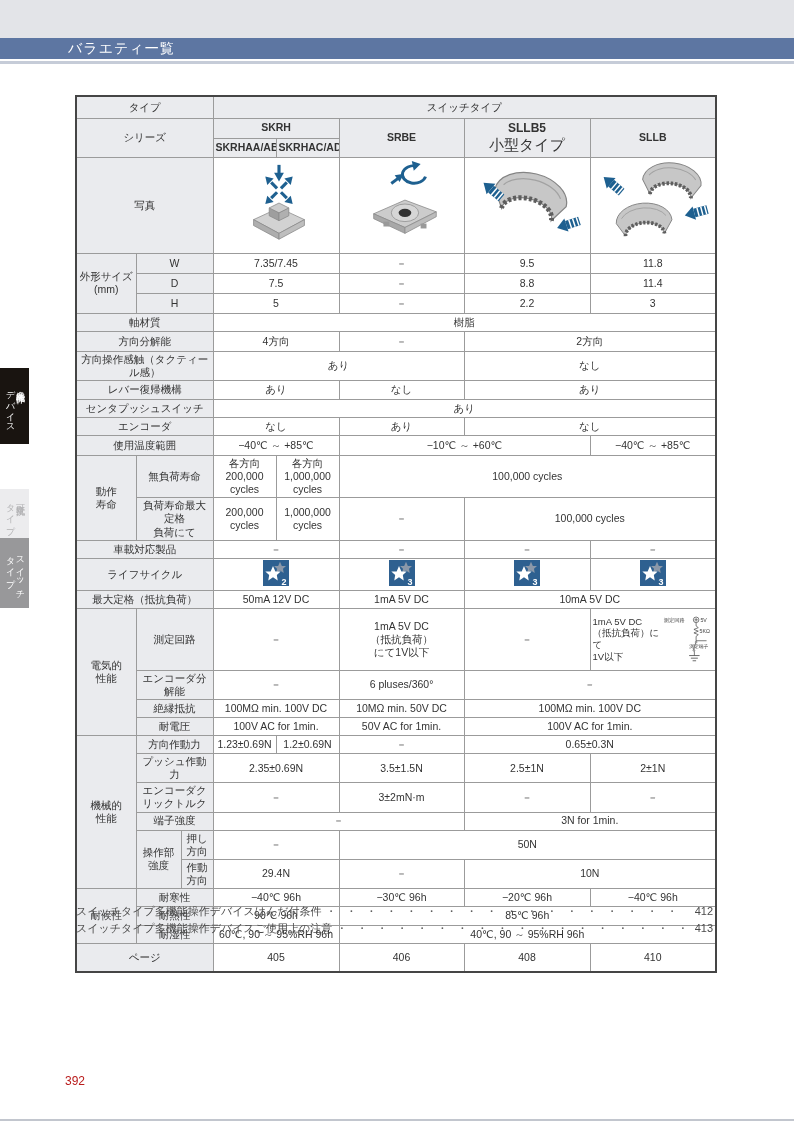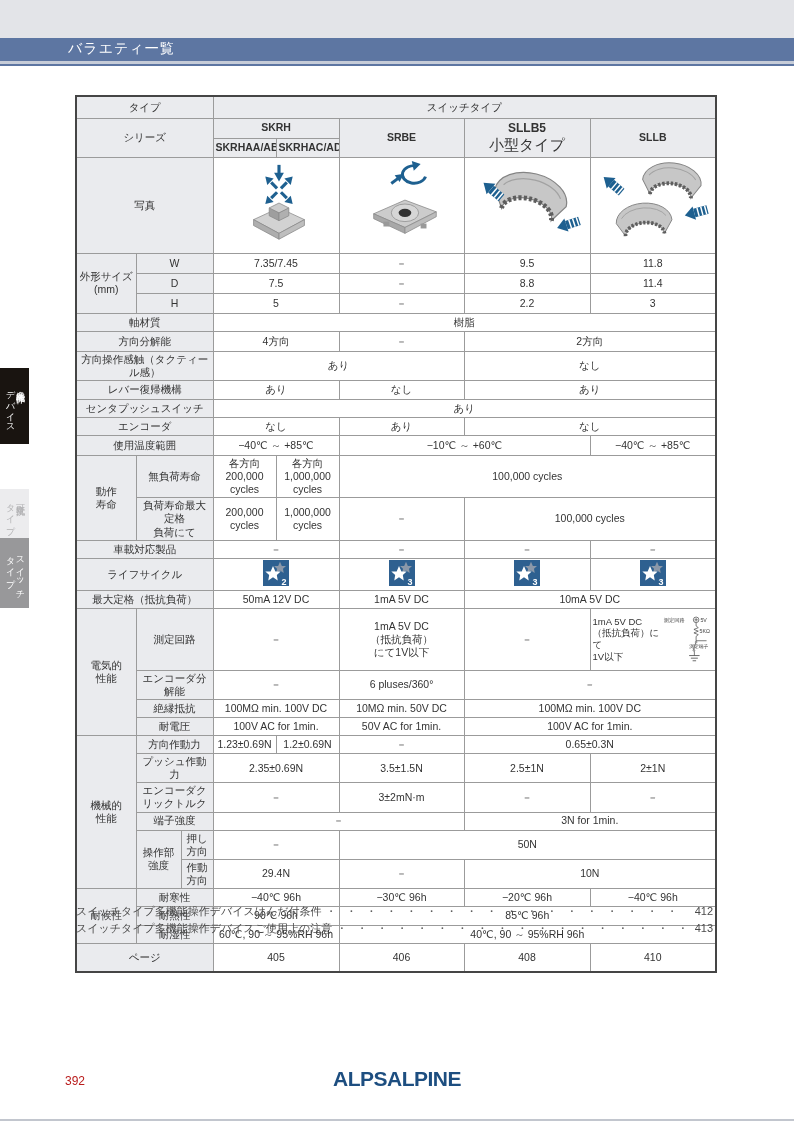--- a/index.html
+++ b/index.html
@@ -1,21 +1,21 @@
 <!DOCTYPE html>
 <html><head>
 <meta charset="utf-8">
 <style>
   html,body{margin:0;padding:0;background:#ffffff;}
   .page{position:relative;width:794px;height:1123px;background:#ffffff;overflow:hidden;
         font-family:"Liberation Sans","DejaVu Sans",sans-serif;color:#333;}
   
   .band{position:absolute;left:0;top:0;width:794px;height:38px;background:#e3e4e8;}
   .title{position:absolute;left:68px;top:7px;font-size:20px;font-weight:bold;color:#2b4a7e;letter-spacing:1px;margin-top:28px;}
-  .bluebar{position:absolute;left:0;top:38px;width:794px;height:28px;background:#5d76a2;}
+  .bluebar{position:absolute;left:0;top:38px;width:794px;height:21px;background:#5d76a2;}
   .subtitle{position:absolute;left:68px;top:2px;font-size:14px;color:#ffffff;letter-spacing:1px;}
   .barline{position:absolute;left:0;top:61px;width:794px;height:3px;background:#c6ccd8;}
   .bottomline{position:absolute;left:0;top:1119px;width:794px;height:2px;background:#c2c6ce;}
   
   .tab{position:absolute;left:0;width:29px;writing-mode:vertical-rl;text-orientation:upright;
        display:flex;align-items:center;justify-content:center;font-size:9px;letter-spacing:1px;
        white-space:pre-line;line-height:1.1;}
   .tab-dark{top:368px;height:76px;background:#191410;color:#ffffff;}
   .tab-light{top:489px;height:49px;background:#ececee;color:#b2b2b4;}
   .tab-mid{top:538px;height:70px;background:#98989a;color:#ffffff;}
@@ -445,16 +445,15 @@
       <span class="pg">412</span>
     </div>
     <div class="fn">
       <span class="txt">スイッチタイプ多機能操作デバイスご使用上の注意</span>
       <span class="dots">・ ・ ・ ・ ・ ・ ・ ・ ・ ・ ・ ・ ・ ・ ・ ・ ・ ・ ・ ・ ・ ・ ・ ・ ・ ・ ・ ・ ・ ・ ・ ・ ・ ・ ・ ・ ・ ・ ・ ・</span>
       <span class="pg">413</span>
     </div>
   </div>
 
   <div class="pnum">392</div>
-  <div class="logo">ALPSALPINE</div>
   <div class="bottomline"></div>
 
 </div>
 
 </body></html>

